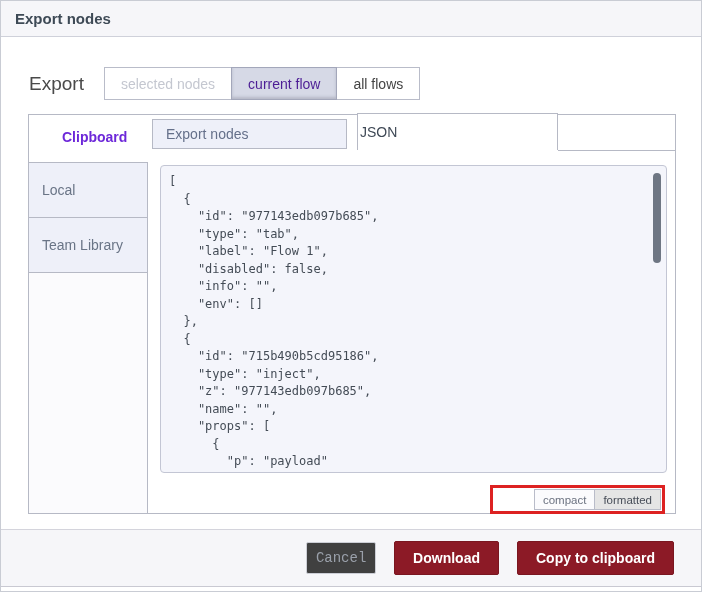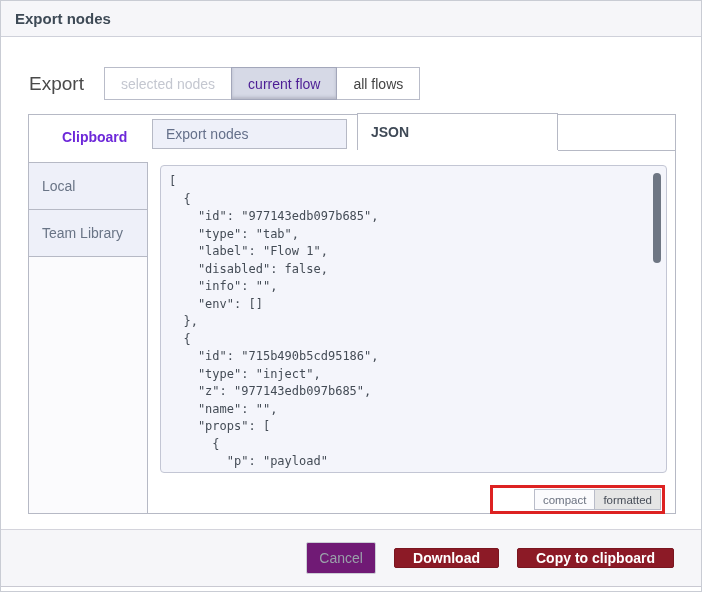--- a/index.html
+++ b/index.html
@@ -24,27 +24,27 @@
 
   
   .library { position: absolute; left: 27px; top: 113px; width: 648px; height: 400px;
     border: 1px solid #b6b9c5; background: #fff; }
   .library-title { position: absolute; left: 33px; top: 14px; font-size: 14px; font-weight: bold; color: #6d28d9; }
   .tab-inactive { position: absolute; left: 123px; top: 4px; width: 195px; height: 30px;
     background: #eef0f9; border: 1px solid #b6b9c5; display: flex; align-items: center;
     padding-left: 13px; font-size: 14px; color: #65708a; cursor: pointer; }
   .tab-active { position: absolute; left: 328px; top: -2px; width: 201px; height: 37px;
     background: #fff; border: 1px solid #b6b9c5; border-bottom: none; display: flex; align-items: center;
-    padding-left: 13px; font-size: 14px; font-weight: bold; color: #3f4956; cursor: pointer; }
+    padding-left: 2px; font-size: 14px; font-weight: normal; color: #3f4956; cursor: pointer; }
   .tab-baseline { position: absolute; left: 529px; right: 0; top: 35px; border-top: 1px solid #b6b9c5; }
 
   
   .lib-sidebar { position: absolute; left: 0; top: 47px; bottom: 0; width: 119px;
     background: #fbfbfd; border-top: 1px solid #b6b9c5; border-right: 1px solid #b6b9c5; }
-  .lib-item { height: 47px; background: #eef0f9; border-bottom: 1px solid #b6b9c5;
+  .lib-item { height: 55px; background: #eef0f9; border-bottom: 1px solid #b6b9c5;
     display: flex; align-items: center; padding-left: 13px; font-size: 14px; color: #697486; cursor: pointer; }
 
   
   .json-box { position: absolute; left: 131px; top: 50px; width: 507px; height: 308px;
     background: #f4f5fb; border: 1px solid #c3c6d4; border-radius: 4px; overflow: hidden; }
   .json-code { position: absolute; left: 8px; top: 7px; right: 20px; bottom: 4px;
     font-family: "DejaVu Sans Mono", monospace; font-size: 12px; line-height: 17.5px;
     color: #444c56; white-space: pre; overflow: hidden; }
   .json-scrollbar-thumb { position: absolute; right: 5px; top: 7px; width: 8px; height: 90px;
     background: #6e7683; border-radius: 4px; }
@@ -54,23 +54,23 @@
   .format-group { display: flex; }
   .format-btn { height: 21px; font-size: 11.5px; display: flex; align-items: center; padding: 0 8px;
     background: #fbfbfd; border: 1px solid #b9bcc9; color: #6b7280; cursor: pointer; margin-left: 40px; }
   .format-btn + .format-btn { margin-left: -1px; }
   .format-btn.selected { background: #e5e5e5; color: #474d58; }
 
   
   .dialog-footer { position: absolute; left: 0; top: 528px; width: 100%; height: 58px;
     background: #f6f6f9; border-top: 1px solid #d4d4dc; border-bottom: 1px solid #c9c9d2;
     display: flex; align-items: center; justify-content: flex-end; padding-right: 27px; }
-  .btn { height: 20px; font-size: 14px; border-radius: 2px; cursor: pointer;
+  .btn { height: 34px; font-size: 14px; border-radius: 2px; cursor: pointer;
     display: flex; align-items: center; justify-content: center; margin-left: 18px; }
-  .btn-secondary { background: #701a75; border: 1px solid #ccced6; color: #9aa0aa; width: 70px; height: 32px; }
+  .btn-secondary { background: #404040; border: 1px solid #ccced6; color: #9aa0aa; width: 70px; height: 32px; font-family: Liberation Mono, monospace; }
   .btn-primary { background: #8c1a26; border: 1px solid #7a1620; color: #fff; padding: 0 18px; font-weight: bold; }
 </style>
 </head>
 <body>
 
 <div class="window">
 
   <div class="dialog-header">
     <h1>Export nodes</h1>
   </div>

